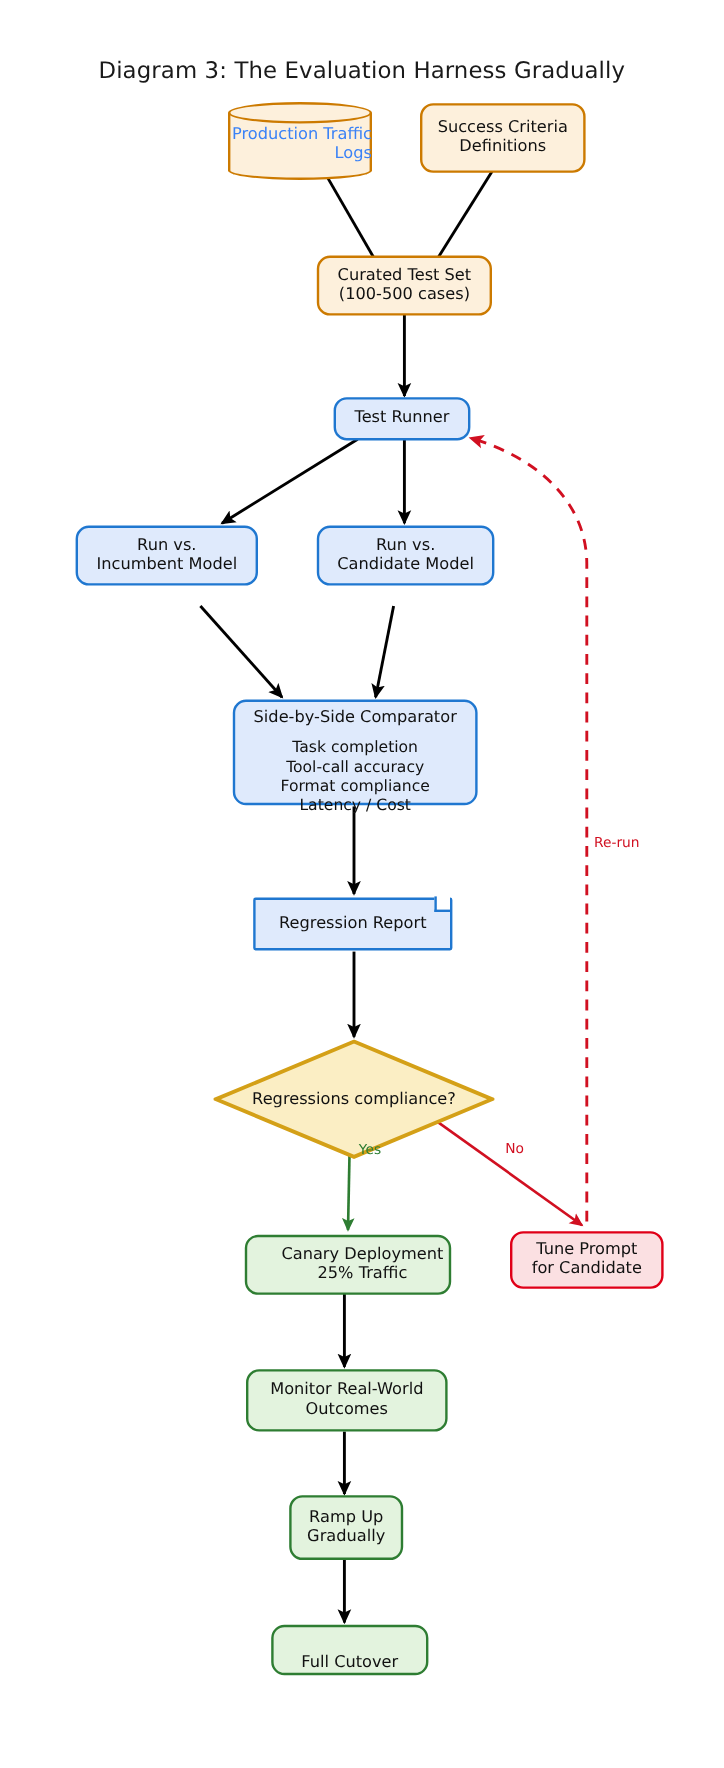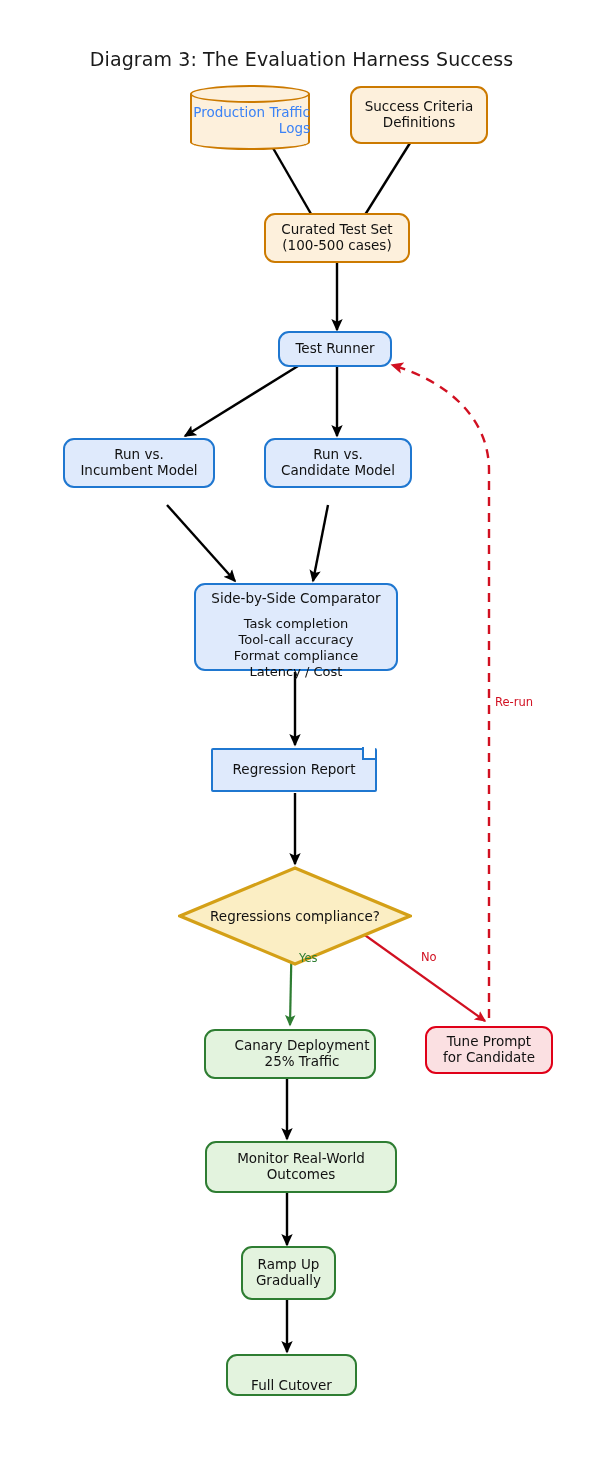--- a/index.html
+++ b/index.html
@@ -80,21 +80,21 @@
   .elabel{position:absolute;font-size:11.5px;}
   .elabel.yes{color:#2e7d32;}
   .elabel.no{color:#d11021;}
   .elabel.rerun{color:#d11021;}
 </style>
 </head>
 <body>
 
 <div id="stage">
 
-  <div class="title">Diagram 3: The Evaluation Harness Success</div>
+  <div class="title">Diagram 3: The Evaluation Harness Gradually</div>
 
   <svg id="edges" viewBox="0 0 603 1473" xmlns="http://www.w3.org/2000/svg">
     <defs>
       <marker id="ah-black" viewBox="0 0 10 10" refX="8.4" refY="5" markerWidth="5.4" markerHeight="5.4" orient="auto-start-reverse">
         <path d="M0,0.6 L9.6,5 L0,9.4 L2.1,5 Z" fill="#000000"></path>
       </marker>
       <marker id="ah-green" viewBox="0 0 10 10" refX="8.4" refY="5" markerWidth="5.4" markerHeight="5.4" orient="auto-start-reverse">
         <path d="M0,0.6 L9.6,5 L0,9.4 L2.1,5 Z" fill="#2e7d32"></path>
       </marker>
       <marker id="ah-red" viewBox="0 0 10 10" refX="8.4" refY="5" markerWidth="5.4" markerHeight="5.4" orient="auto-start-reverse">
@@ -199,21 +199,21 @@
   <div class="node rrect red" style="left:425px;top:1026px;width:128px;height:48px;">
     <span class="ln">Tune Prompt</span>
     <span class="ln">for Candidate</span>
   </div>
 
   <div class="node rrect green" style="left:204px;top:1029px;width:172px;height:50px;padding-left:24px;">
     <span class="ln">Canary Deployment</span>
     <span class="ln">25% Traffic</span>
   </div>
 
-  <div class="node rrect green" style="left:205px;top:1141px;width:192px;height:52px;">
+  <div class="node rrect green" style="left:205px;top:1141px;width:168px;height:52px;">
     <span class="ln">Monitor Real-World</span>
     <span class="ln">Outcomes</span>
   </div>
 
   <div class="node rrect green" style="left:241px;top:1246px;width:95px;height:54px;">
     <span class="ln">Ramp Up</span>
     <span class="ln">Gradually</span>
   </div>
 
   <div class="node rrect green" style="left:226px;top:1354px;width:131px;height:42px;justify-content:flex-end;">

